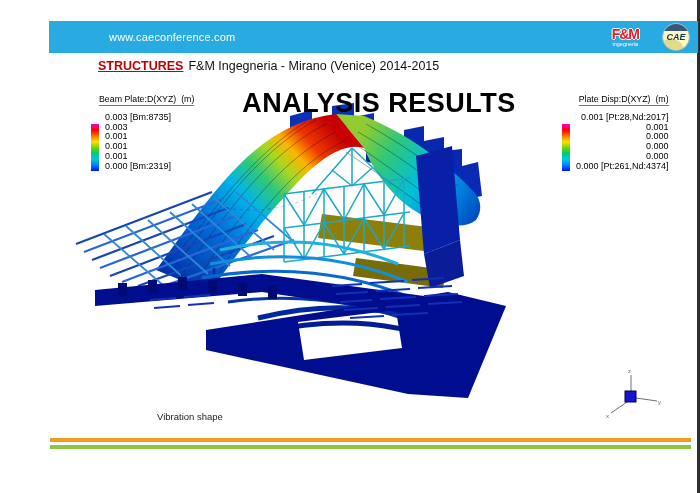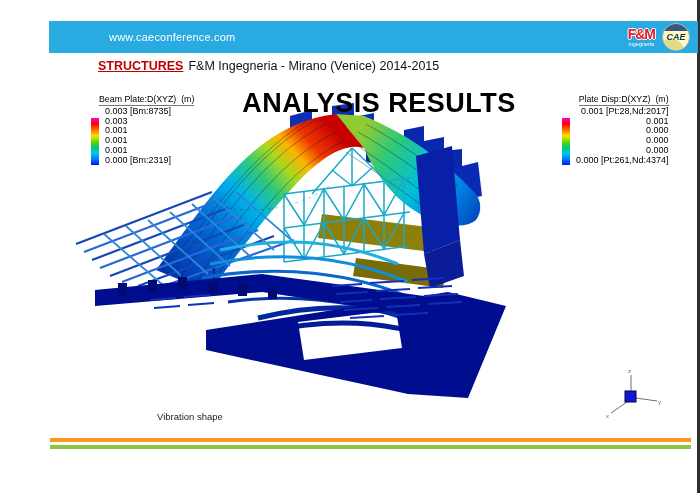--- a/index.html
+++ b/index.html
@@ -10,21 +10,21 @@
     -webkit-font-smoothing:antialiased;
   }
   .window-edge{position:absolute;right:0;top:0;width:3px;height:493px;background:#2e2e2e;}
 
   
   .banner{
     position:absolute;left:49px;top:21px;width:608px;height:32px;
     background:#29abe2;display:flex;align-items:center;
   }
   .banner-url{color:#ffffff;font-size:11px;margin-left:19px;letter-spacing:.2px;}
-  .banner-logos{position:absolute;right:8px;top:0;height:32px;display:flex;align-items:center;gap:7px;}
+  .banner-logos{position:absolute;right:8px;top:0;height:32px;display:flex;align-items:center;gap:23px;}
   .fm-logo{display:flex;flex-direction:column;align-items:center;line-height:1;}
   .fm-name{
     color:#e31e24;font-weight:bold;font-size:14px;letter-spacing:-1px;
     text-shadow:1px 0 0 #fff,-1px 0 0 #fff,0 1px 0 #fff,0 -1px 0 #fff;
   }
   .fm-sub{color:#ffffff;font-size:5.5px;margin-top:1px;}
   .cae-badge{
     width:26px;height:26px;border-radius:50%;background:#fef9c3;
     border:1px solid #9db3c8;position:relative;overflow:hidden;
     display:flex;align-items:center;justify-content:center;
@@ -50,21 +50,21 @@
   }
 
   
   .legend{position:absolute;font-size:9px;color:#000;}
   .legend-beam{left:50px;top:94px;}
   .legend-plate{left:521px;top:94px;text-align:right;}
   .legend-title{
     white-space:pre;display:inline-block;margin-left:8px;
     border-bottom:1px solid #777;padding-bottom:1px;font-size:8.8px;
   }
-  .legend-body{display:flex;margin-top:1px;}
+  .legend-body{display:flex;margin-top:7px;}
   .colorbar{
     width:8px;height:47px;margin-top:11px;
     background:linear-gradient(180deg,
       #ff00c8 0%,#ff0000 13%,#ff8000 27%,#ffe000 38%,
       #58d800 52%,#00c87e 63%,#00c8e8 75%,#0080ff 87%,#0010ff 100%);
   }
   .legend-values{margin-left:6px;display:flex;flex-direction:column;}
   .legend-values span{line-height:9.7px;font-size:9px;white-space:pre;}
 
   

